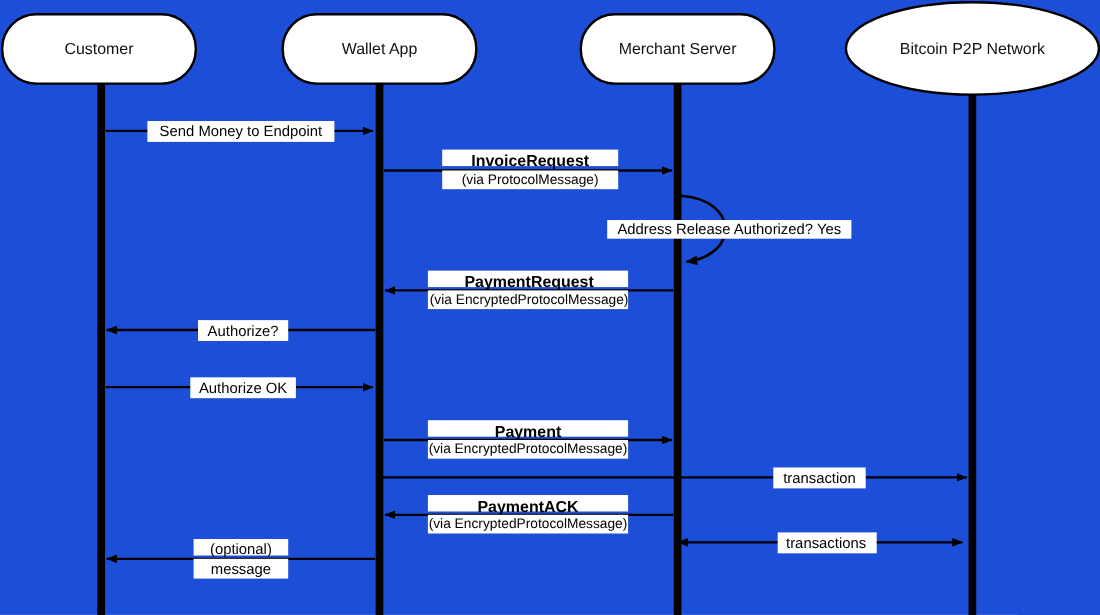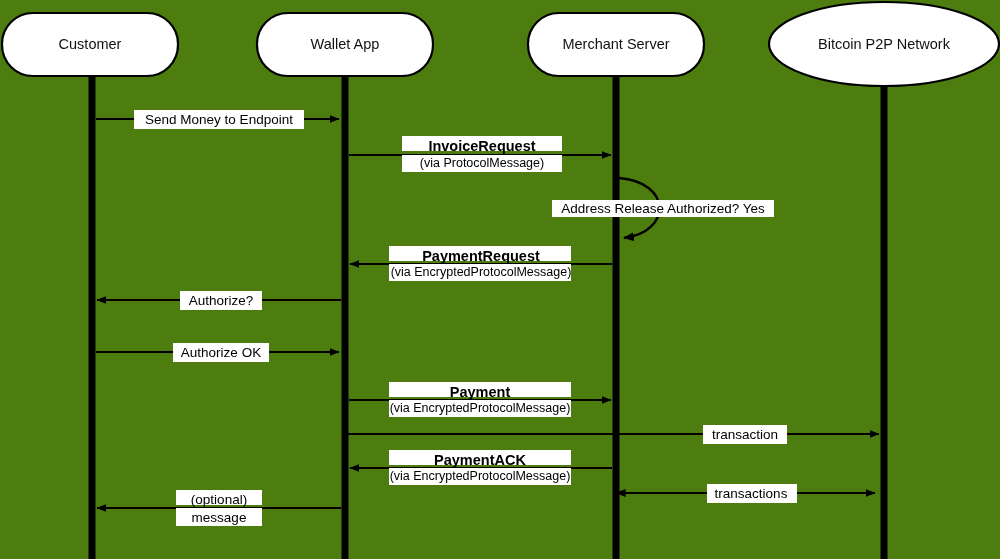--- a/index.html
+++ b/index.html
@@ -4,21 +4,21 @@
 <style>
   html, body {
     margin: 0;
     padding: 0;
     background: #ffffff;
   }
   #diagram-root {
     position: relative;
     width: 1000px;
     height: 559px;
-    background: #4d7c0f;
+    background: #1d4ed8;
     font-family: "Liberation Sans", sans-serif;
     overflow: hidden;
   }
   svg.diagram {
     display: block;
     width: 1000px;
     height: 559px;
   }
   .participant-shape {
     fill: #ffffff;

